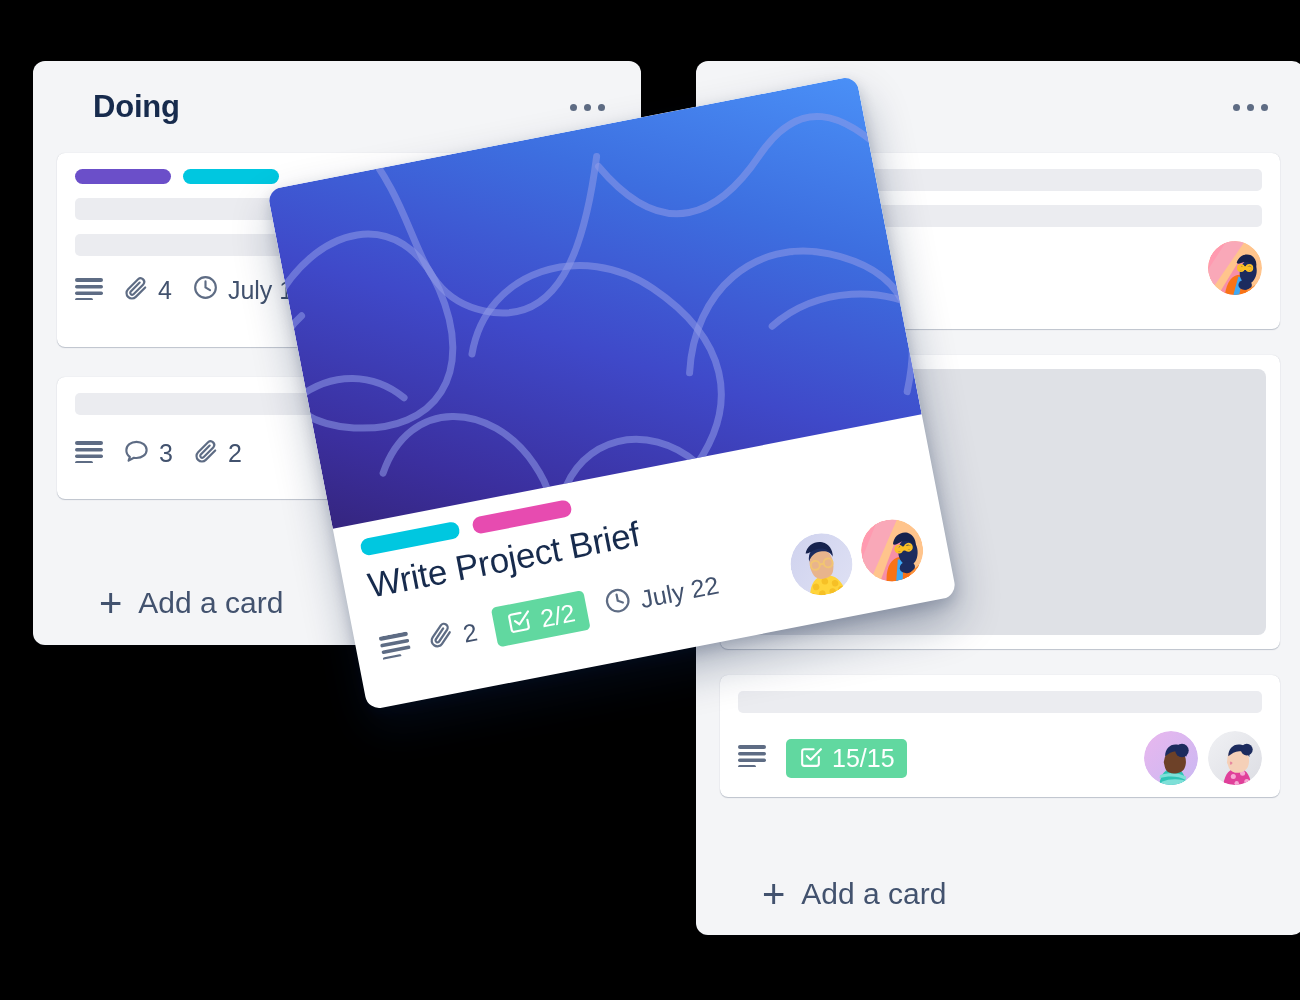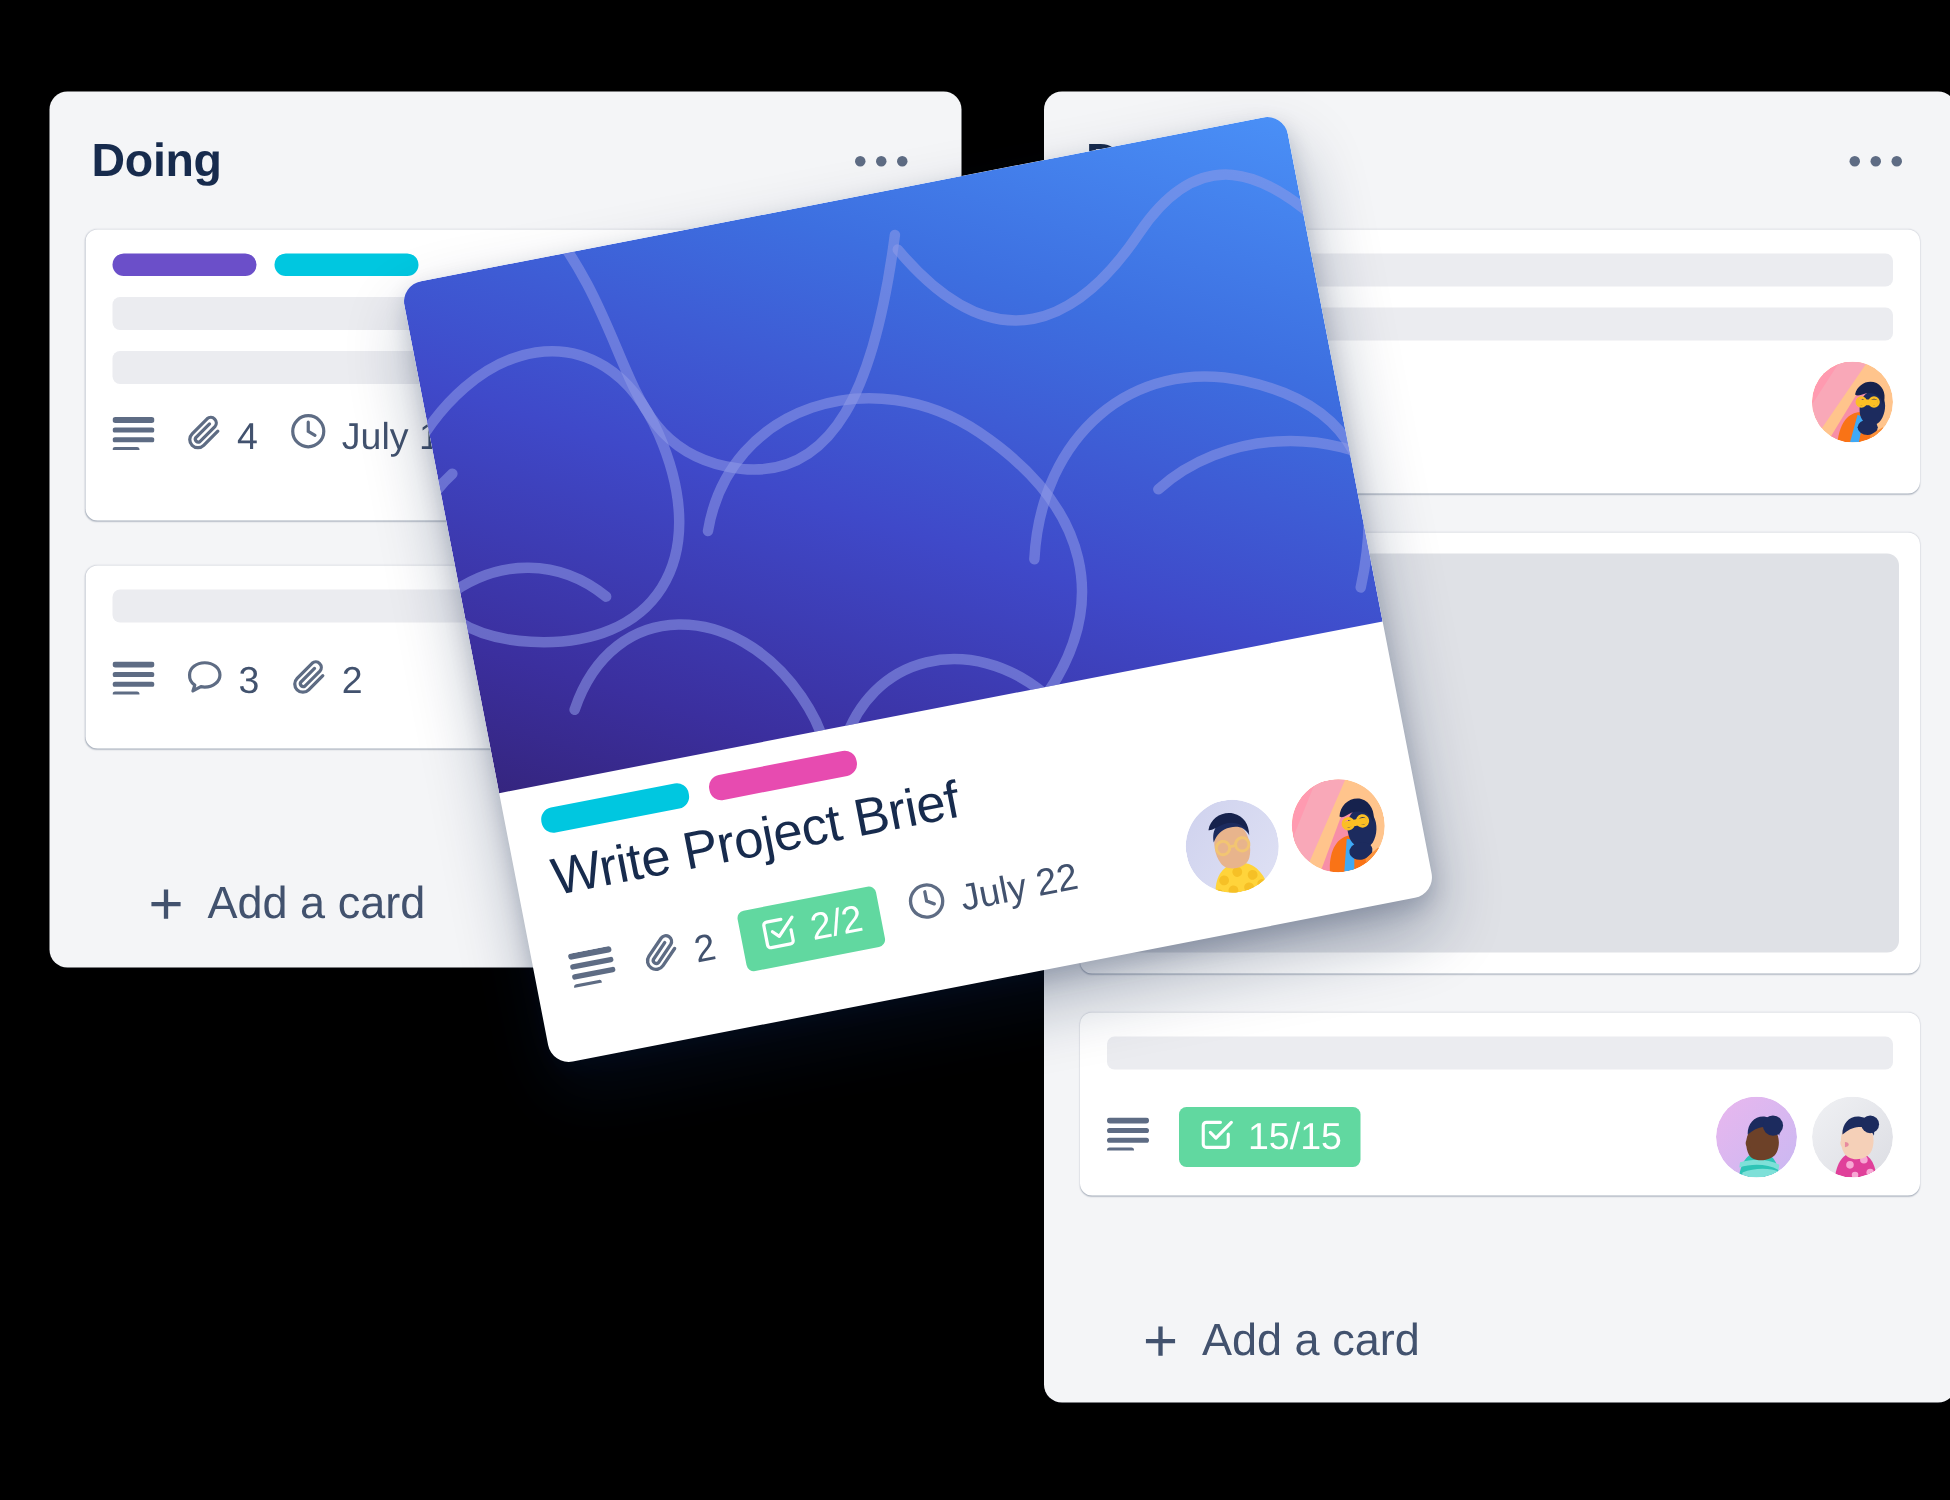--- a/index.html
+++ b/index.html
@@ -19,21 +19,21 @@
   }
   #col-doing{left:33px;top:61px;width:608px;height:584px;}
   #col-done{left:696px;top:61px;width:608px;height:874px;}
 
   .col-header{
     position:relative;height:92px;
     display:flex;align-items:center;justify-content:space-between;
     padding:0 28px 0 28px;box-sizing:border-box;
   }
   .col-title{
-    font-size:31px;font-weight:bold;color:#172b4d;letter-spacing:-.2px;
+    font-size:31px;font-weight:bold;color:#172b4d;letter-spacing:-.2px;margin-left:32px;
   }
   .col-menu{display:flex;gap:7px;align-items:center;cursor:pointer;padding:8px;}
   .col-menu i{width:7px;height:7px;border-radius:50%;background:#5e6c84;display:block;}
 
   .col-body{padding:0 24px;box-sizing:border-box;}
 
   
   .card{
     background:#fff;border-radius:8px;
     box-shadow:0 1px 1px rgba(9,30,66,.22),0 0 1px rgba(9,30,66,.18);

